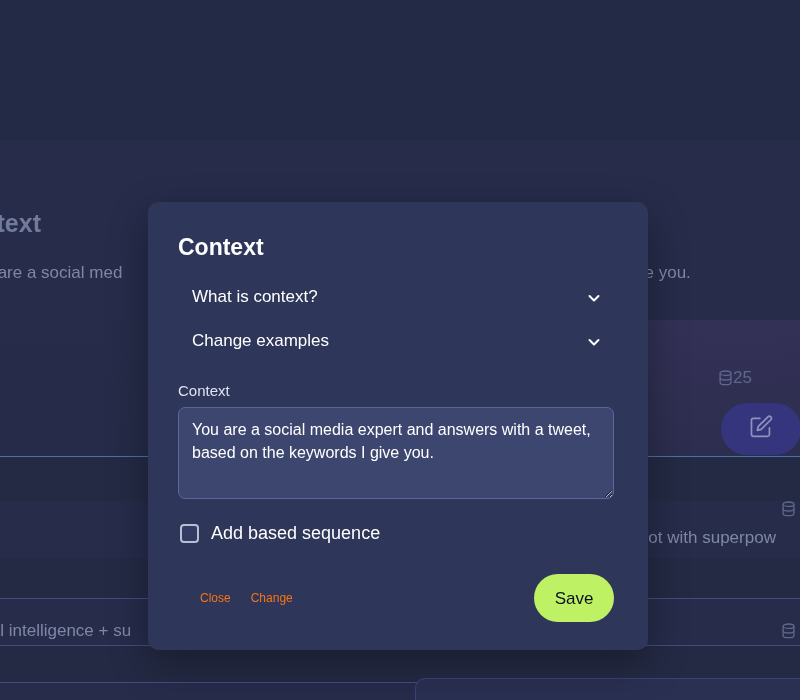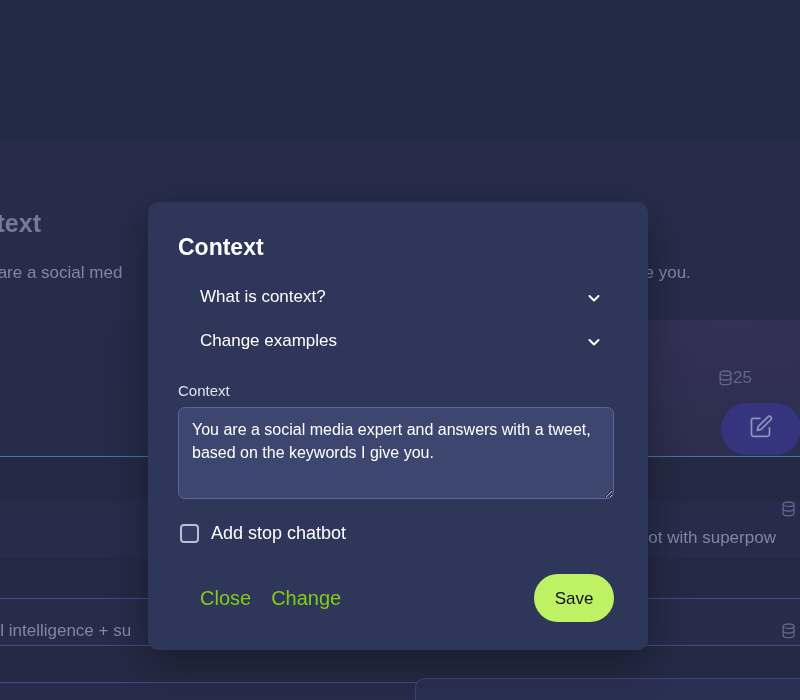--- a/index.html
+++ b/index.html
@@ -146,21 +146,20 @@
     display: flex;
     align-items: center;
     justify-content: space-between;
     height: 44px;
     cursor: pointer;
   }
   .accordion-label {
     color: #ffffff;
     font-size: 17px;
     line-height: 1.2;
-    margin-left: 8px;
   }
   .chevron {
     width: 16px;
     height: 16px;
     display: block;
   }
 
   .field-block {
     margin-top: 18px;
   }
@@ -216,22 +215,22 @@
   .modal-footer {
     display: flex;
     align-items: center;
     margin-top: 30px;
     padding-left: 12px;
     padding-right: 4px;
   }
   .text-btn {
     background: none;
     border: none;
-    color: #84cc16;
-    font-size: 20px;
+    color: #f97316;
+    font-size: 12px;
     font-family: "Liberation Sans", sans-serif;
     cursor: pointer;
     padding: 8px 10px;
     line-height: 1.2;
   }
   .footer-spacer { flex: 1 1 auto; }
 
   .save-btn {
     background: #bef264;
     border: none;
@@ -350,21 +349,21 @@
 
       </div>
 
       <div class="field-block">
         <span class="field-label">Context</span>
         <textarea class="context-textarea" placeholder="Enter context" style="">You are a social media expert and answers with a tweet, based on the keywords I give you.</textarea>
       </div>
 
       <div class="checkbox-row">
         <span class="checkbox-box"></span>
-        <span class="checkbox-label">Add stop chatbot</span>
+        <span class="checkbox-label">Add based sequence</span>
       </div>
 
       <div class="modal-footer">
         <button class="text-btn">Close</button>
         <button class="text-btn">Change</button>
         <span class="footer-spacer"></span>
         <button class="save-btn">Save</button>
       </div>
 
     </div>

